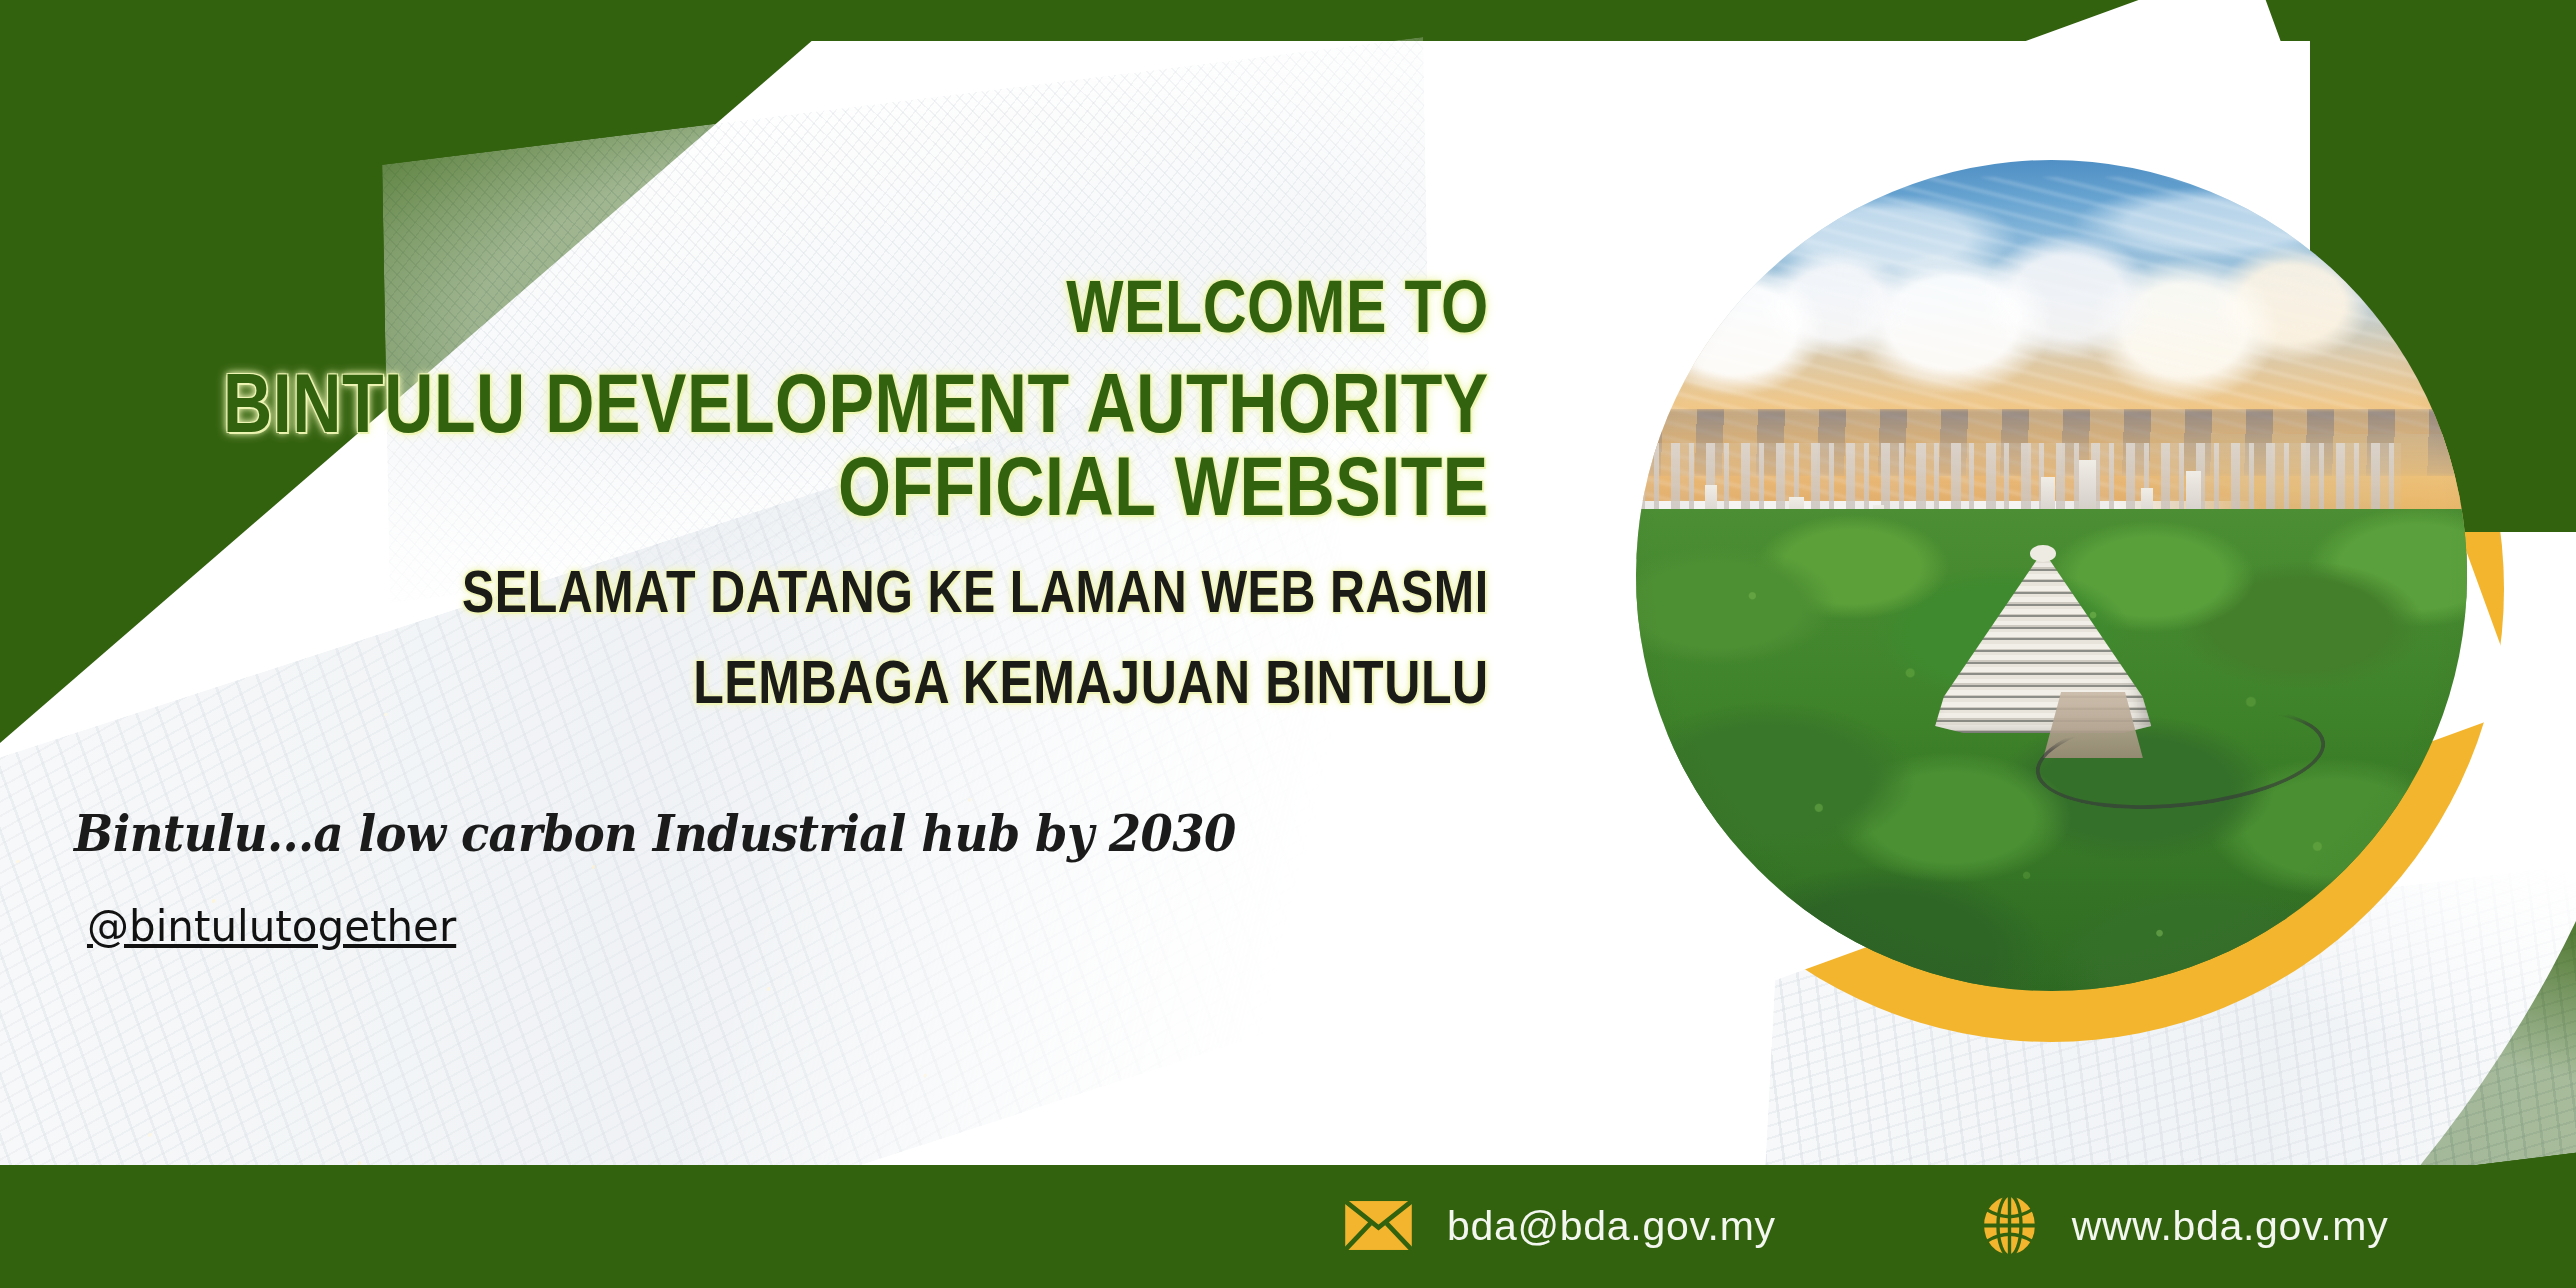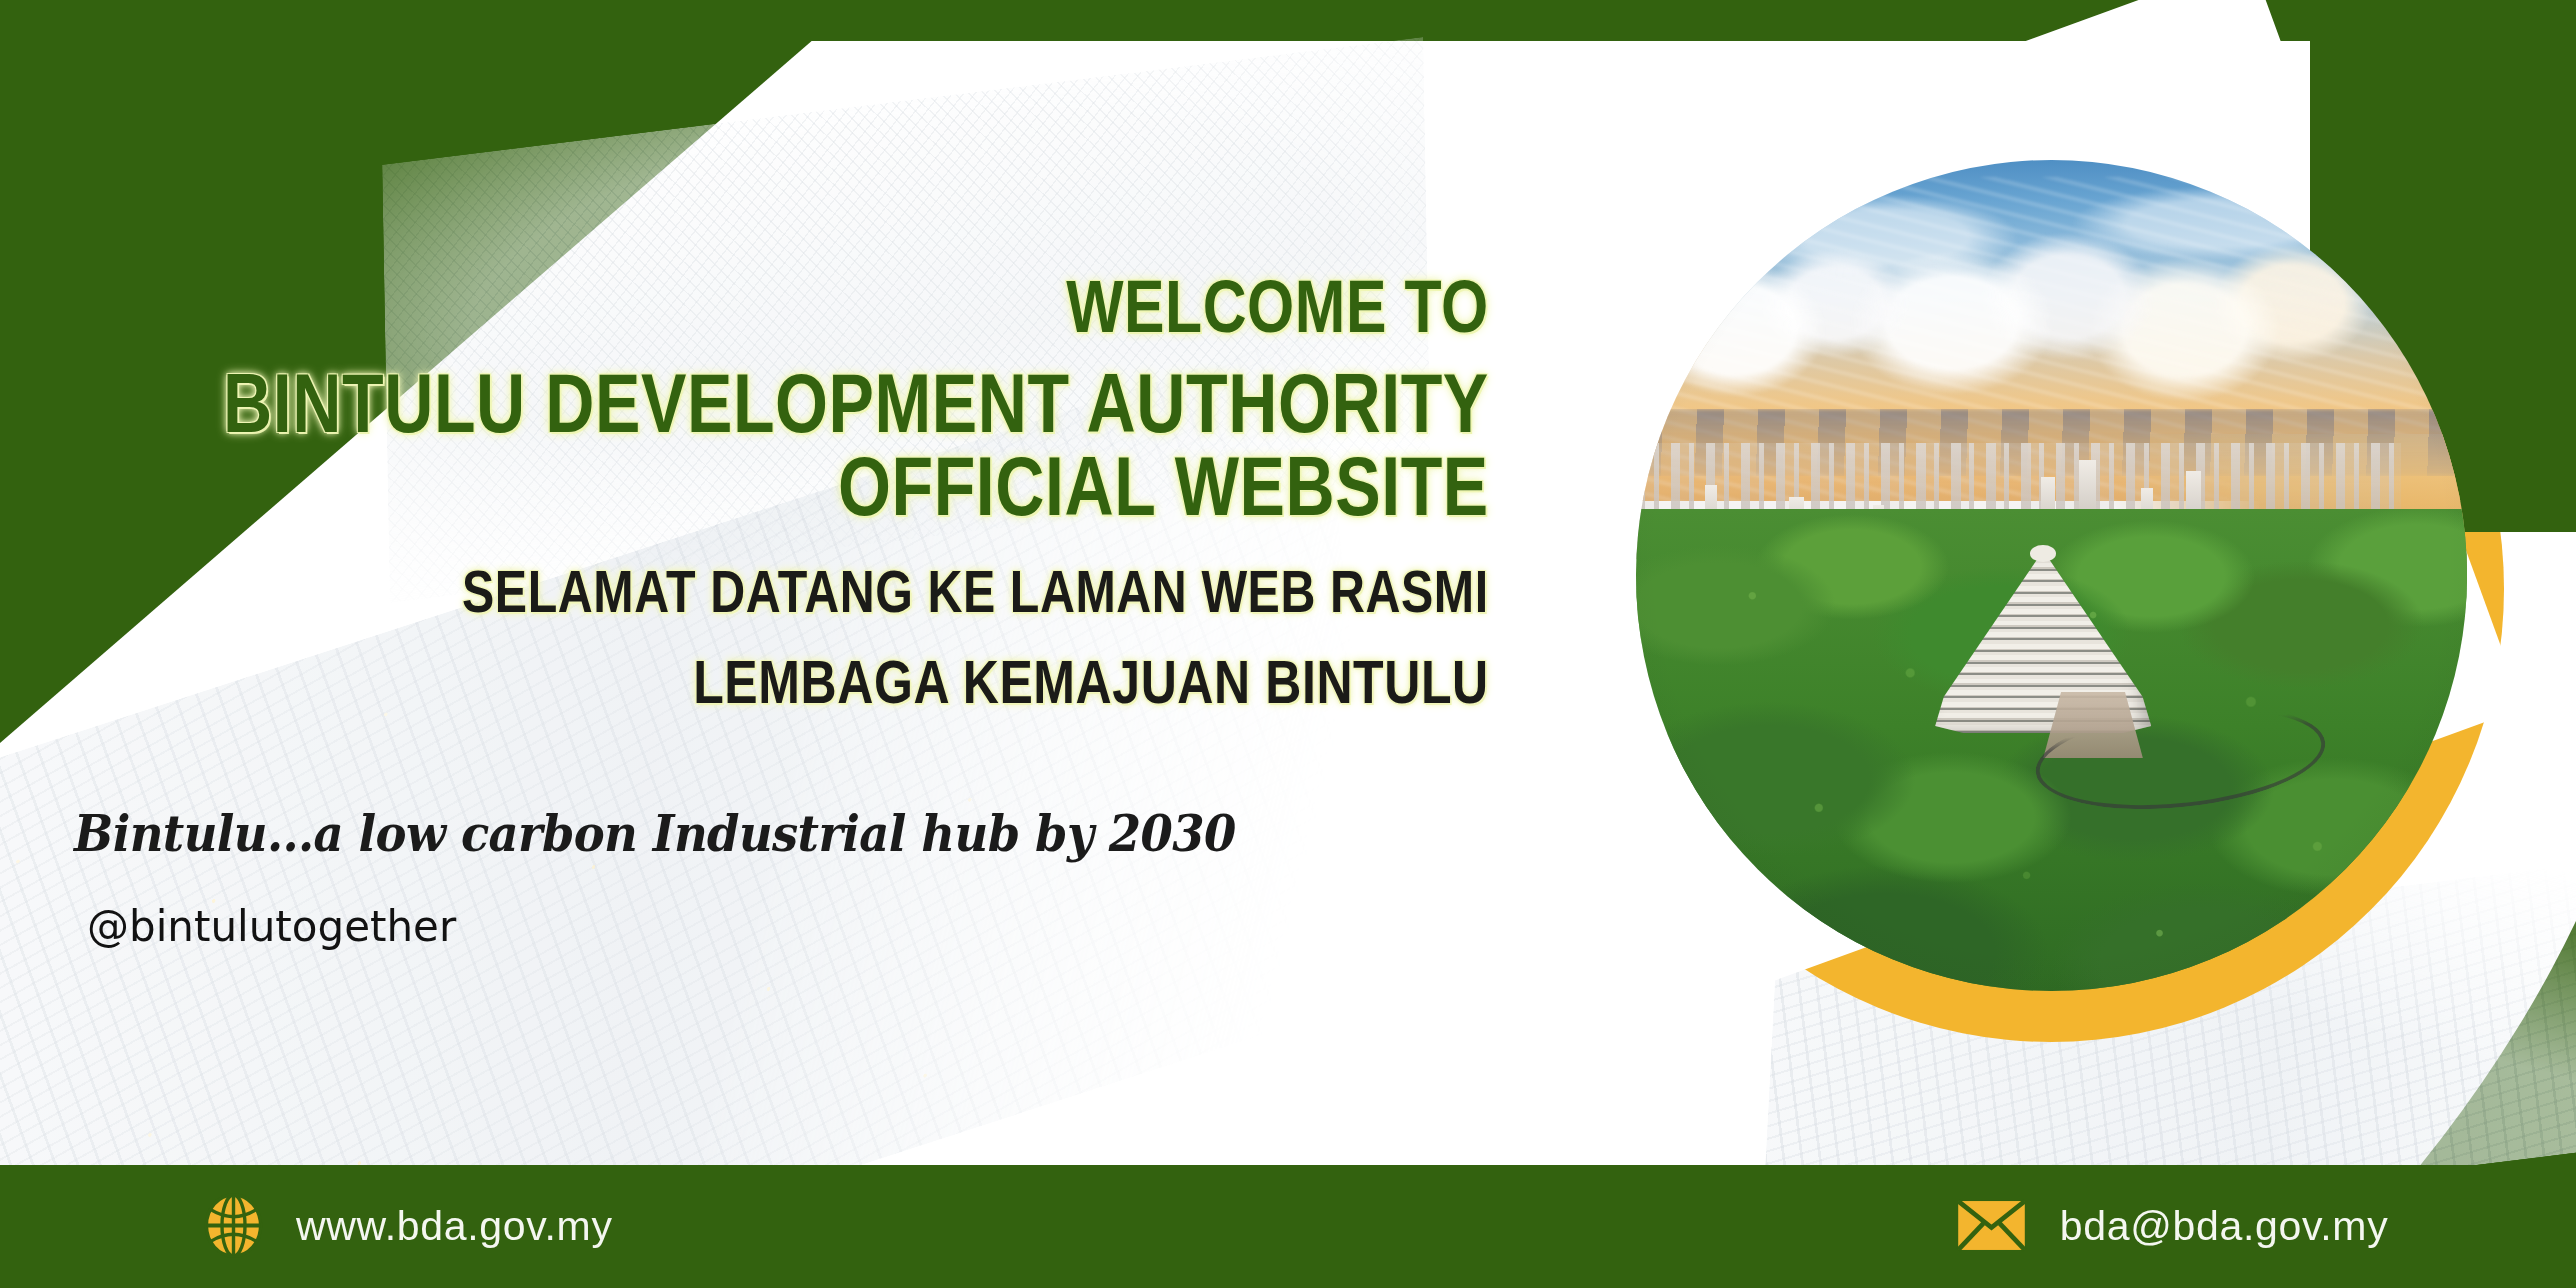--- a/index.html
+++ b/index.html
@@ -361,20 +361,21 @@
   }
 
   
   .handles{
     position:absolute;
     left:87px; top:898px;
     color:#121212;
     font-family:"DejaVu Sans", sans-serif;
     font-size:42px;
     line-height:1.38;
+    text-decoration:underline;
   }
   .handles span{ display:block; white-space:nowrap; }
 
   
   .footer{
     position:absolute;
     left:0; bottom:0;
     width:2576px; height:123px;
     background:#33620f;
     display:flex;
@@ -452,43 +453,43 @@
   </div>
 
   <div class="tagline">Bintulu...a low carbon Industrial hub by 2030</div>
 
   <div class="handles">
     <span>@bintulutogether</span>
   </div>
 
   <div class="footer">
 
+    <div class="f-item f-mail">
+      <span class="icon-mail">
+        <svg width="71" height="53" viewBox="0 0 104 78" aria-hidden="true">
+          <rect x="3" y="3" width="98" height="72" fill="#f3b52e"></rect>
+          <path d="M3 3 L52 42 L101 3" fill="none" stroke="#33620f" stroke-width="7"></path>
+          <path d="M3 75 L40 36" fill="none" stroke="#33620f" stroke-width="7"></path>
+          <path d="M101 75 L64 36" fill="none" stroke="#33620f" stroke-width="7"></path>
+        </svg>
+      </span>
+      <span class="f-text">bda@bda.gov.my</span>
+    </div>
+
     <div class="f-item f-web">
       <span class="icon-globe">
         <svg width="59" height="65" viewBox="0 0 86 96" aria-hidden="true">
           <ellipse cx="43" cy="48" rx="40" ry="45" fill="#f3b52e"></ellipse>
           <ellipse cx="43" cy="48" rx="40" ry="45" fill="none" stroke="#33620f" stroke-width="5"></ellipse>
           <ellipse cx="43" cy="48" rx="17" ry="45" fill="none" stroke="#33620f" stroke-width="5"></ellipse>
           <line x1="43" y1="3" x2="43" y2="93" stroke="#33620f" stroke-width="5"></line>
           <line x1="3" y1="48" x2="83" y2="48" stroke="#33620f" stroke-width="6"></line>
           <path d="M10 25 Q43 45 76 25" fill="none" stroke="#33620f" stroke-width="5"></path>
           <path d="M10 71 Q43 51 76 71" fill="none" stroke="#33620f" stroke-width="5"></path>
         </svg>
       </span>
       <span class="f-text">www.bda.gov.my</span>
     </div>
 
-    <div class="f-item f-mail">
-      <span class="icon-mail">
-        <svg width="71" height="53" viewBox="0 0 104 78" aria-hidden="true">
-          <rect x="3" y="3" width="98" height="72" fill="#f3b52e"></rect>
-          <path d="M3 3 L52 42 L101 3" fill="none" stroke="#33620f" stroke-width="7"></path>
-          <path d="M3 75 L40 36" fill="none" stroke="#33620f" stroke-width="7"></path>
-          <path d="M101 75 L64 36" fill="none" stroke="#33620f" stroke-width="7"></path>
-        </svg>
-      </span>
-      <span class="f-text">bda@bda.gov.my</span>
-    </div>
-
   </div>
 
 </div>
 
 
 </body></html>

